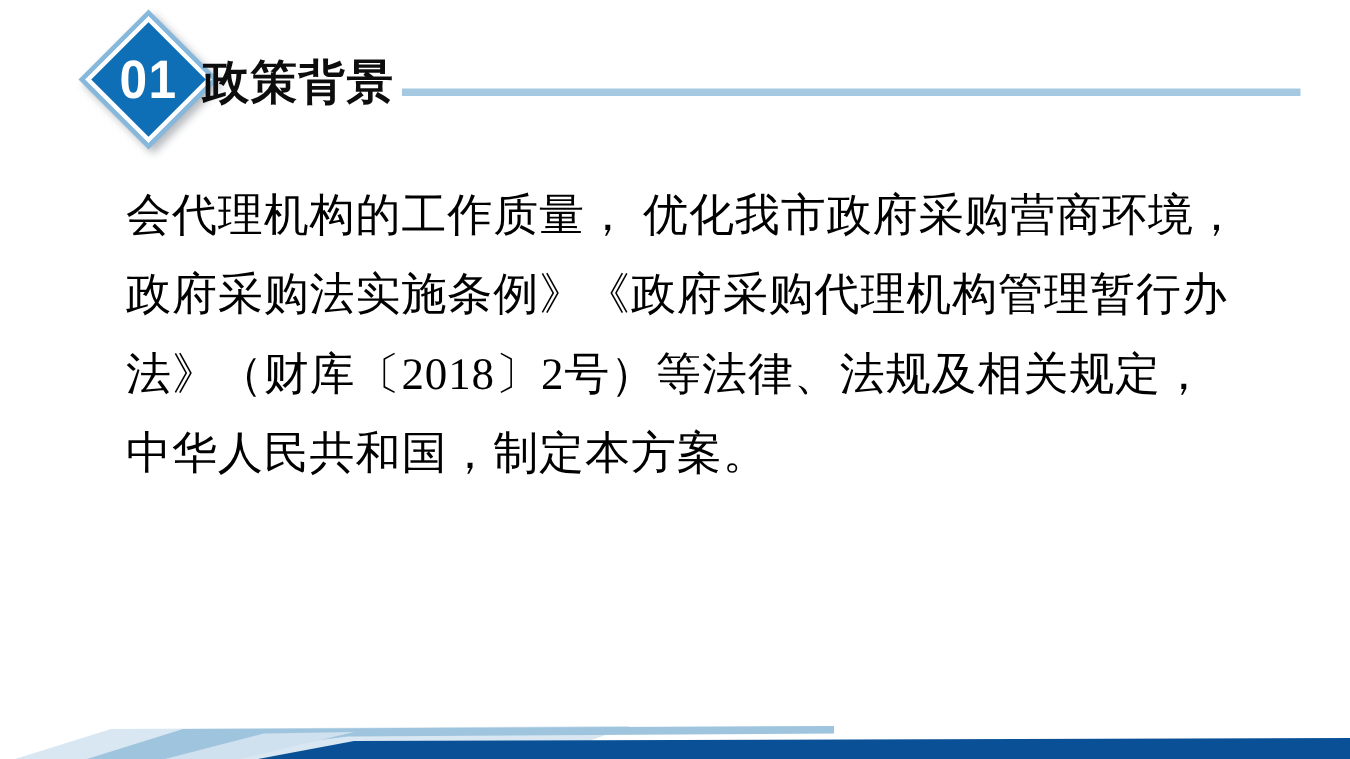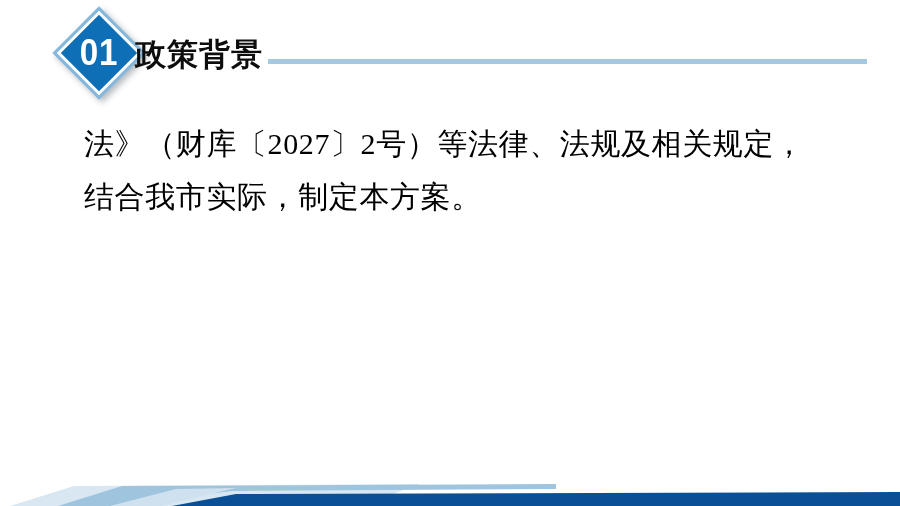--- a/index.html
+++ b/index.html
@@ -100,22 +100,24 @@
       <div class="diamond-back"></div>
       <div class="diamond">
         <span class="diamond-number">01</span>
       </div>
     </div>
     <h1 class="slide-title">政策背景</h1>
     <div class="title-underline"></div>
   </header>
 
   <main class="body-text">
-    <p class="body-line">法》（财库〔2027〕2号）等法律、法规及相关规定，</p>
-    <p class="body-line">结合我市实际，制定本方案。</p>
+    <p class="body-line">会代理机构的工作质量， 优化我市政府采购营商环境，</p>
+    <p class="body-line">政府采购法实施条例》《政府采购代理机构管理暂行办</p>
+    <p class="body-line">法》（财库〔2018〕2号）等法律、法规及相关规定，</p>
+    <p class="body-line">中华人民共和国，制定本方案。</p>
   </main>
 
   <footer class="footer-deco">
     <div class="strip strip-pale"></div>
     <div class="strip strip-medium"></div>
     <div class="strip strip-pale2"></div>
     <div class="strip strip-dark"></div>
   </footer>
 
 </div>

